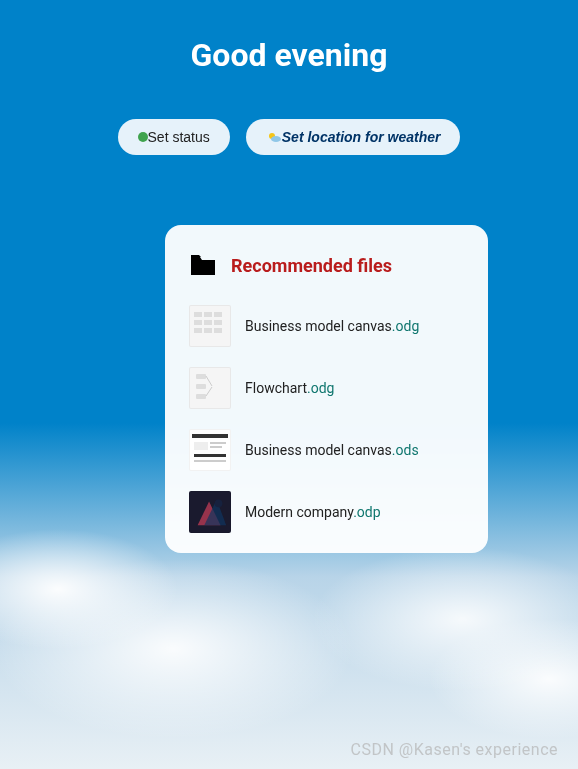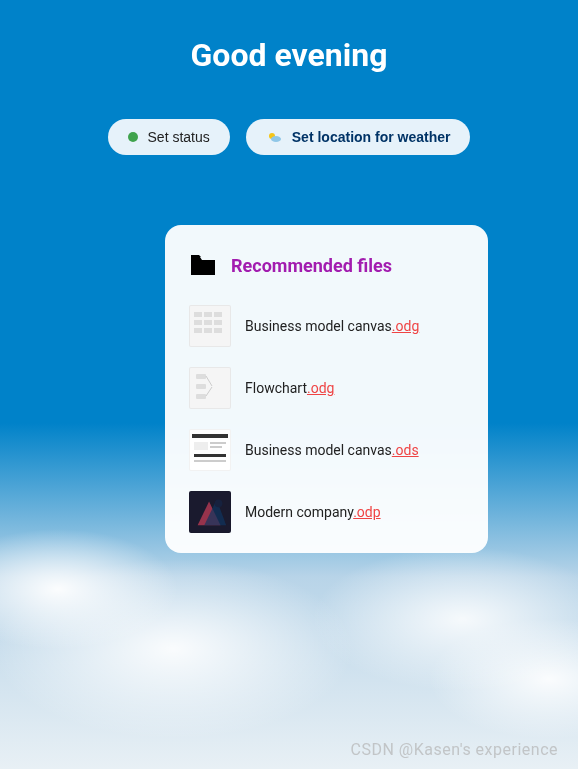--- a/index.html
+++ b/index.html
@@ -39,34 +39,34 @@
       justify-content: center;
       gap: 16px;
       margin-top: 45px;
     }
     .pill {
       background: #e6f2fa;
       border-radius: 24px;
       padding: 10px 20px;
       display: flex;
       align-items: center;
-      gap: 10px;
       cursor: pointer;
       font-size: 14px;
       color: #222;
       border: none;
     }
     .pill .dot {
       width: 10px;
       height: 10px;
       border-radius: 50%;
     }
     .pill.weather {
       font-weight: bold;
       color: #003366;
+      font-style: italic;
     }
     .weather-icon {
       width: 16px;
       height: 16px;
       position: relative;
     }
     .card {
       background: rgba(255,255,255,0.95);
       border-radius: 16px;
       margin: 70px 90px 0 165px;
@@ -80,21 +80,21 @@
       gap: 14px;
       margin-bottom: 28px;
     }
     .folder-icon {
       width: 28px;
       height: 24px;
     }
     .card-title {
       font-size: 18px;
       font-weight: bold;
-      color: #a21caf;
+      color: #b91c1c;
     }
     .file-list {
       display: flex;
       flex-direction: column;
       gap: 20px;
     }
     .file-item {
       display: flex;
       align-items: center;
       gap: 14px;
@@ -111,22 +111,21 @@
       font-size: 6px;
       color: white;
       overflow: hidden;
       border: 1px solid rgba(0,0,0,0.05);
     }
     .file-name {
       font-size: 14px;
       color: #222;
     }
     .file-ext {
-      color: #ef4444;
-      text-decoration: underline;
+      color: #0f766e;
     }
     .watermark {
       position: absolute;
       bottom: 10px;
       right: 20px;
       color: rgba(180,180,180,0.7);
       font-size: 16px;
       letter-spacing: 0.5px;
       pointer-events: none;
     }

